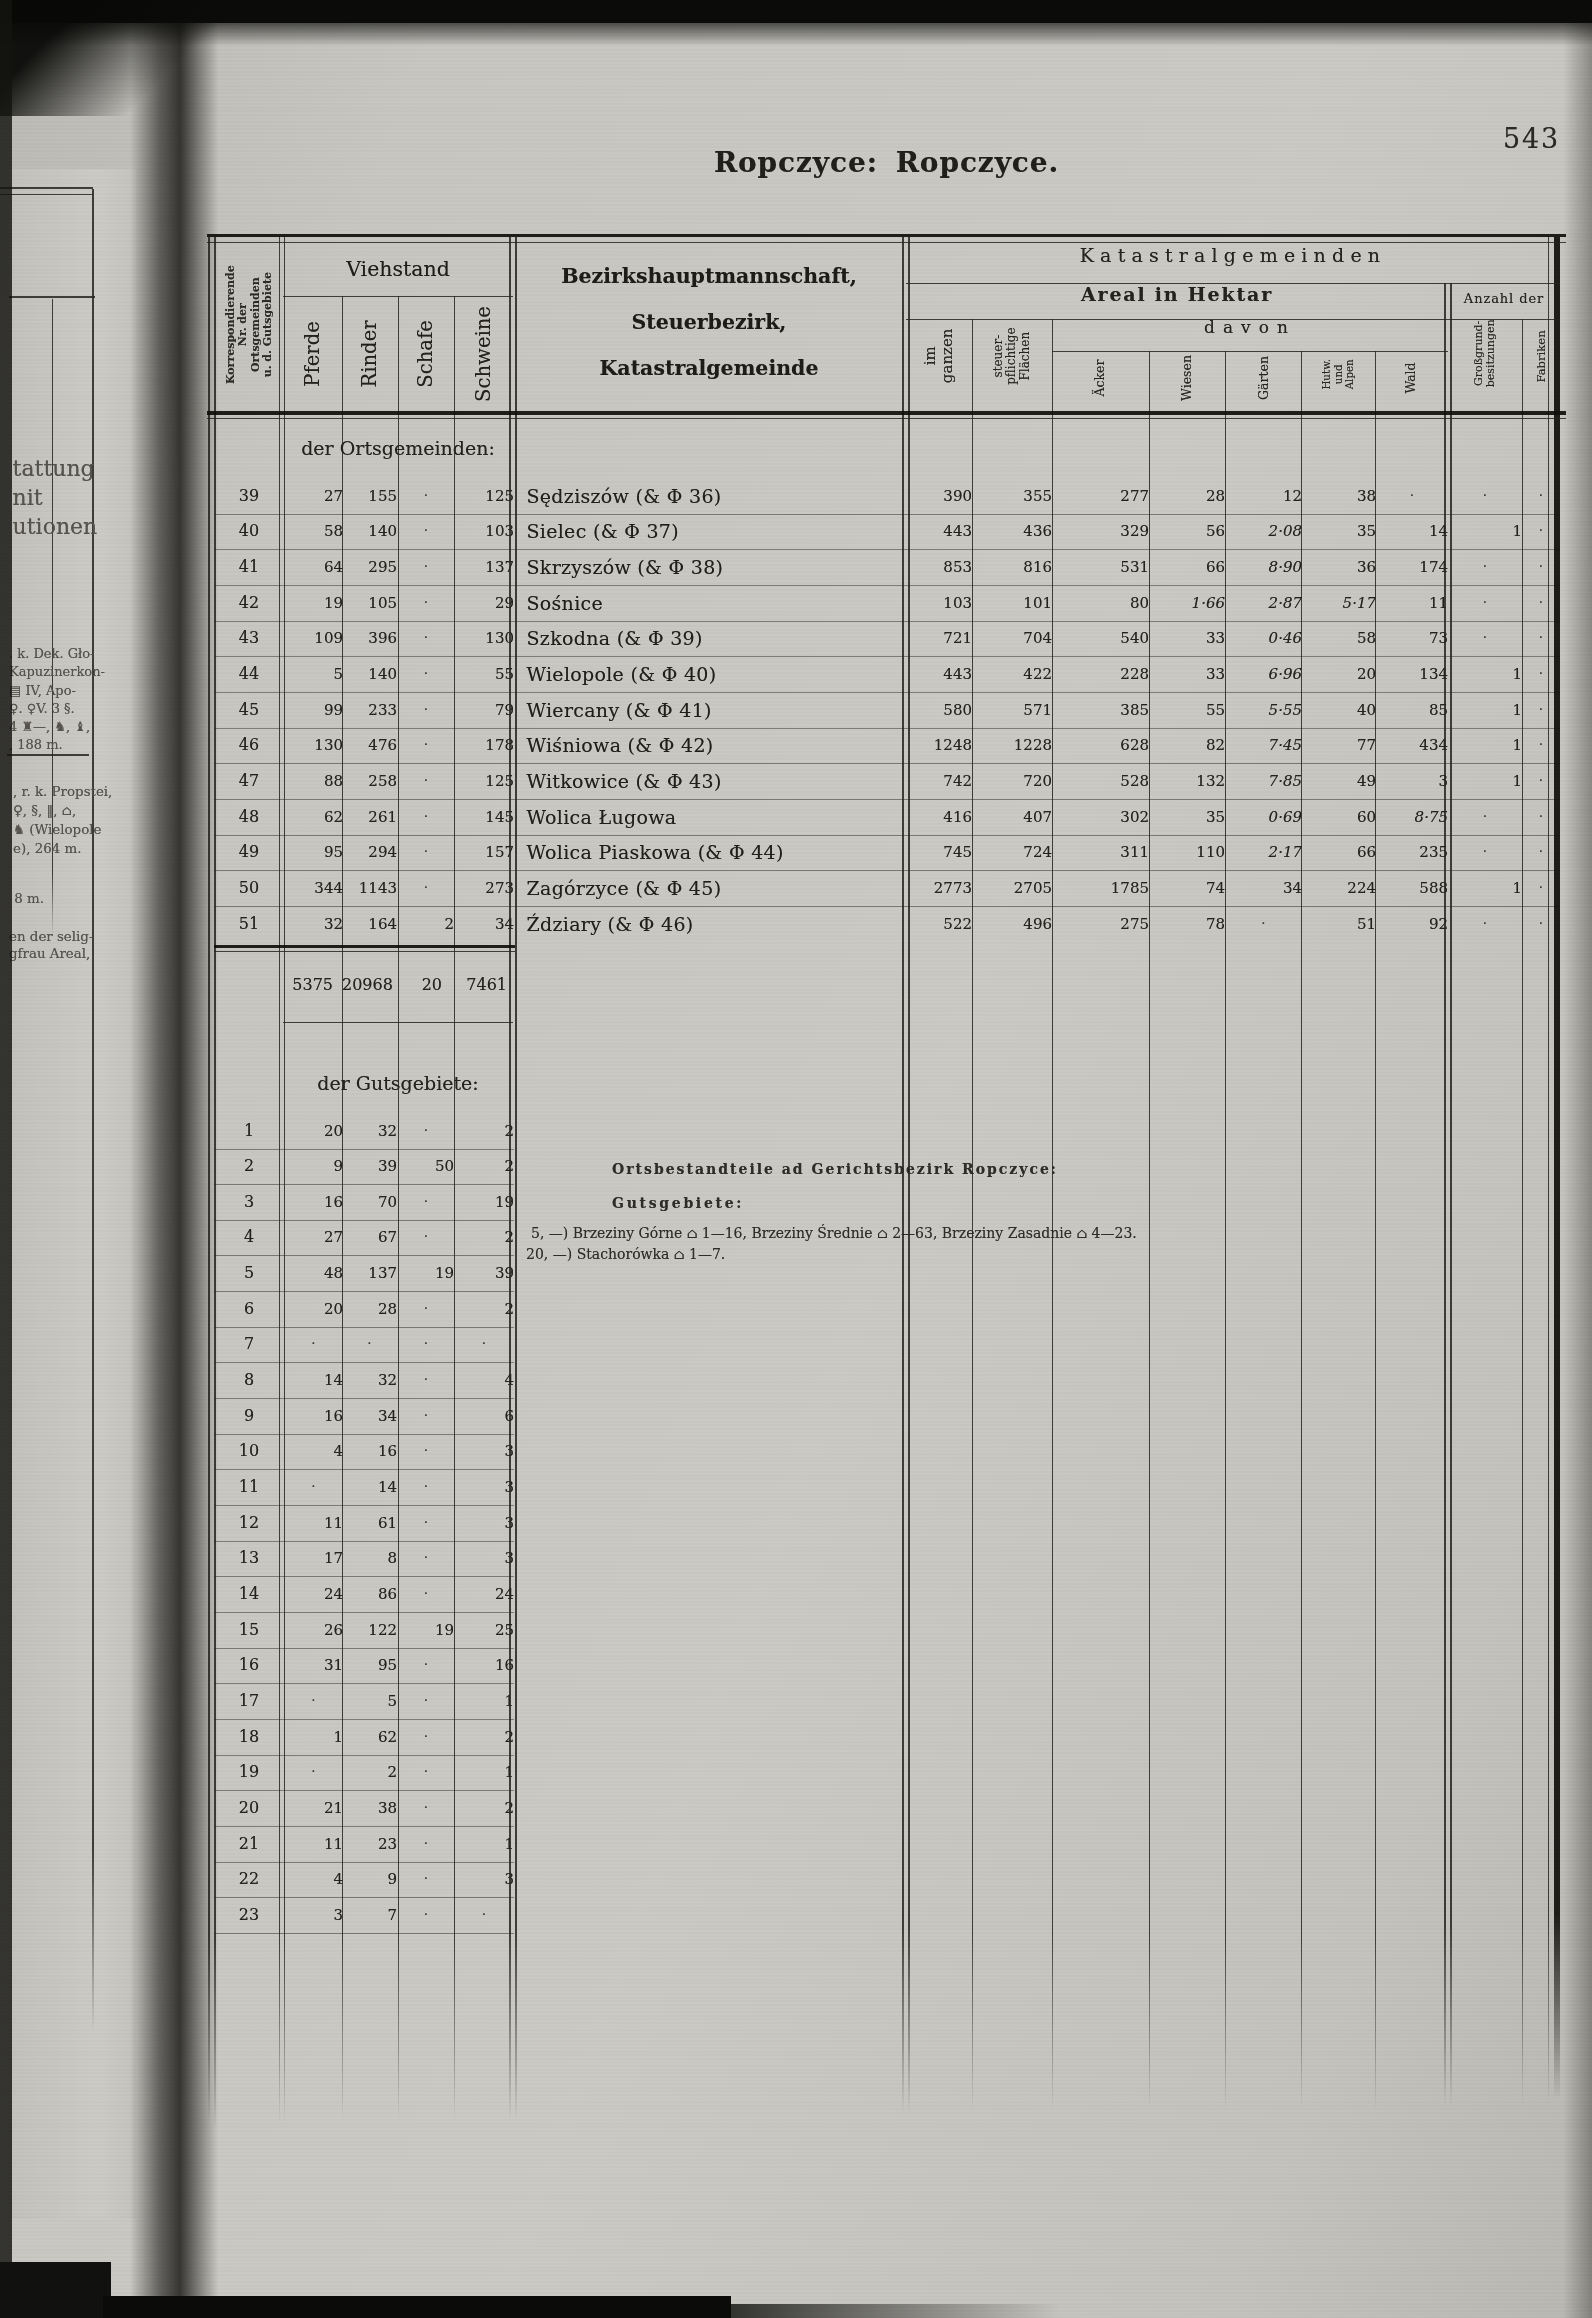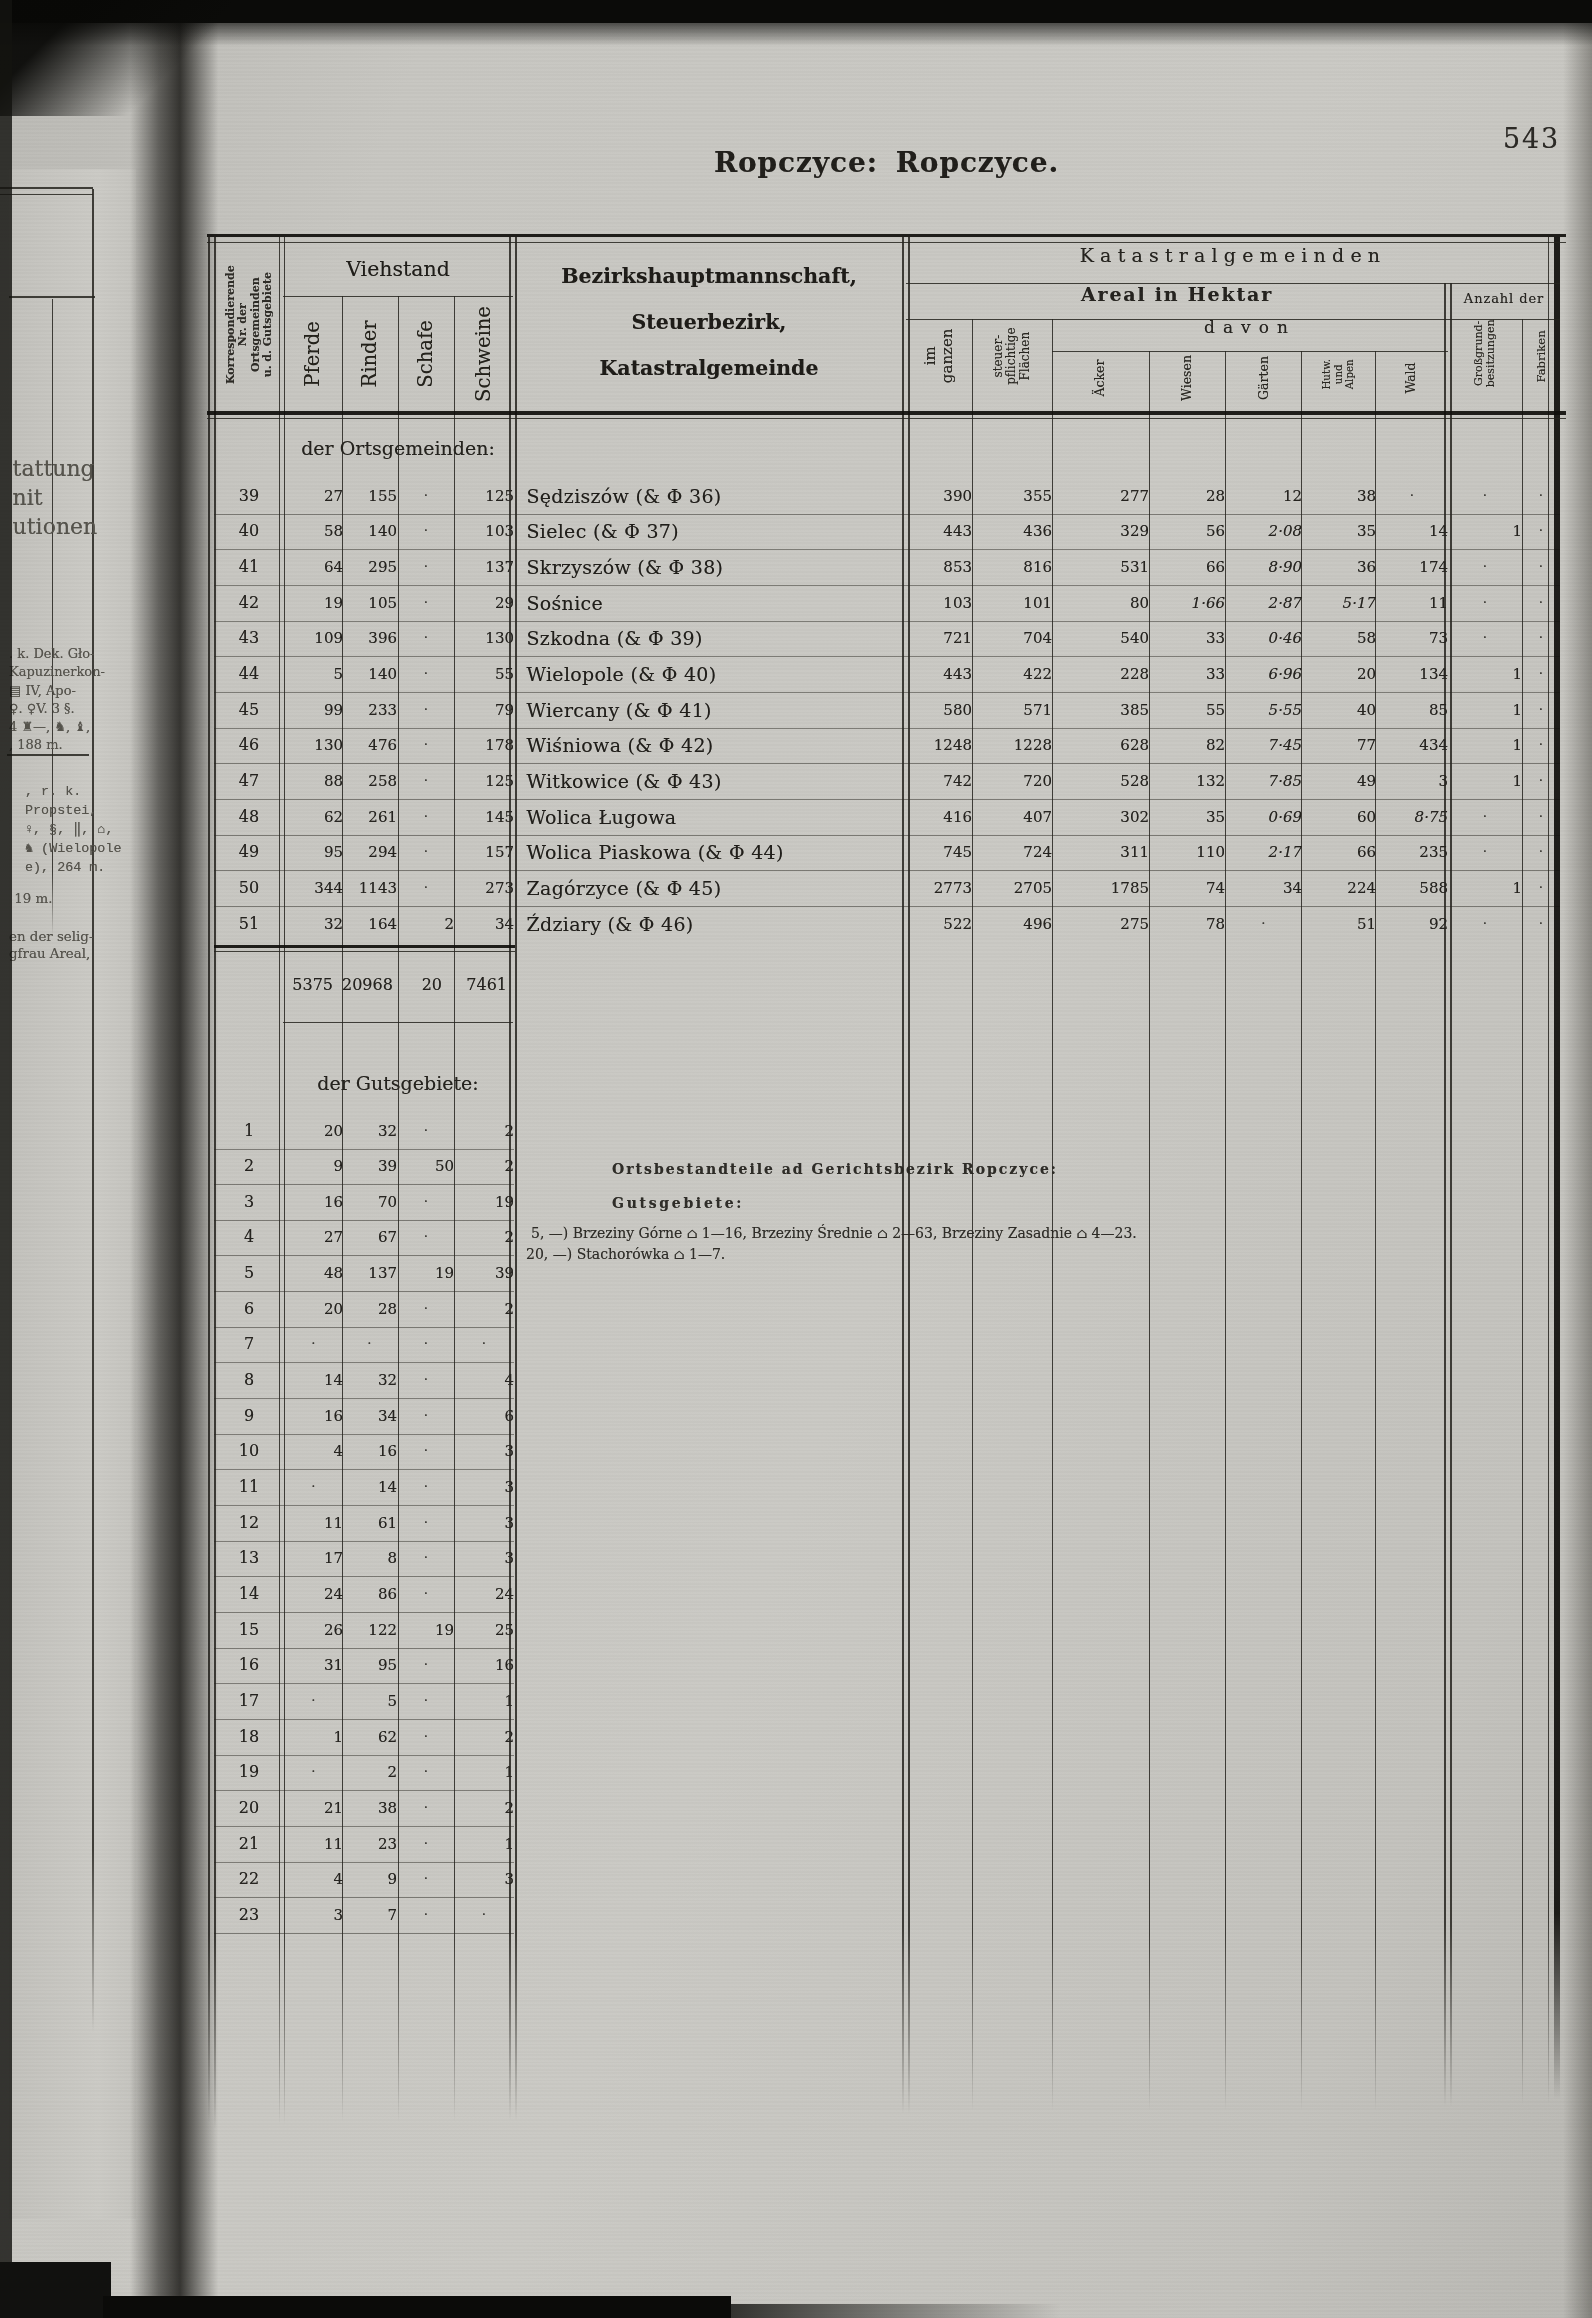--- a/index.html
+++ b/index.html
@@ -64,21 +64,21 @@
   .cell.dot{text-align:center;padding:0!important;font-size:13.4px;color:#3a3833;}
   .cell.dec{font-style:italic;}
   .fn{color:#2e2c27;font-size:14px;}
   .fn0{left:612px;top:1161px;letter-spacing:2px;font-weight:bold;}
   .fn1{left:612px;top:1195px;letter-spacing:2.7px;font-weight:bold;}
   .fn2{left:531px;top:1225px;}
   .fn3{left:526px;top:1246px;}
   .frag{color:#55534c;z-index:2;}
   .b1{left:3.6px;top:285px;font-size:22px;line-height:29px;width:107px;}
   .b2{left:0;top:476px;font-size:13px;line-height:18.3px;width:105px;}
-  .b3{left:16px;top:613px;font-size:13.4px;line-height:19px;width:105px;font-family:Liberation Mono, monospace;}
+  .b3{left:4px;top:613px;font-size:13.4px;line-height:19px;width:105px;}
   .b4{left:5.3px;top:722px;font-size:13.4px;width:71px;}
   .b5{left:0;top:760px;font-size:13.4px;line-height:16.5px;width:109px;}
   .rule{position:absolute;z-index:1;}
   .txt{text-shadow:0 0 0.5px rgba(25,23,18,.45);}
 </style>
 </head>
 <body>
 
 <div class="canvas">
 
@@ -89,21 +89,21 @@
     <div class="frag b2 prel txt">. k. Dek. Gło-
 Kapuzinerkon-
 ▤ IV, Apo-
 ♀. ♀V. 3 §.
 4 ♜—, ♞, ♝,
 , 188 m.</div>
     <div class="frag b3 prel txt">, r. k. Propstei,
 ♀, §, ‖, ⌂,
 ♞ (Wielopole
 e), 264 m.</div>
-    <div class="frag b4 prel txt">19 m.</div>
+    <div class="frag b4 prel txt">8 m.</div>
     <div class="frag b5 prel txt">en der selig-
 gfrau Areal,</div>
   </div>
 
   <div class="page">
     <div id="pageno" class="txt">543</div>
     <div id="title" class="txt">Ropczyce: Ropczyce.</div>
 
     <div id="table-layer">
 

